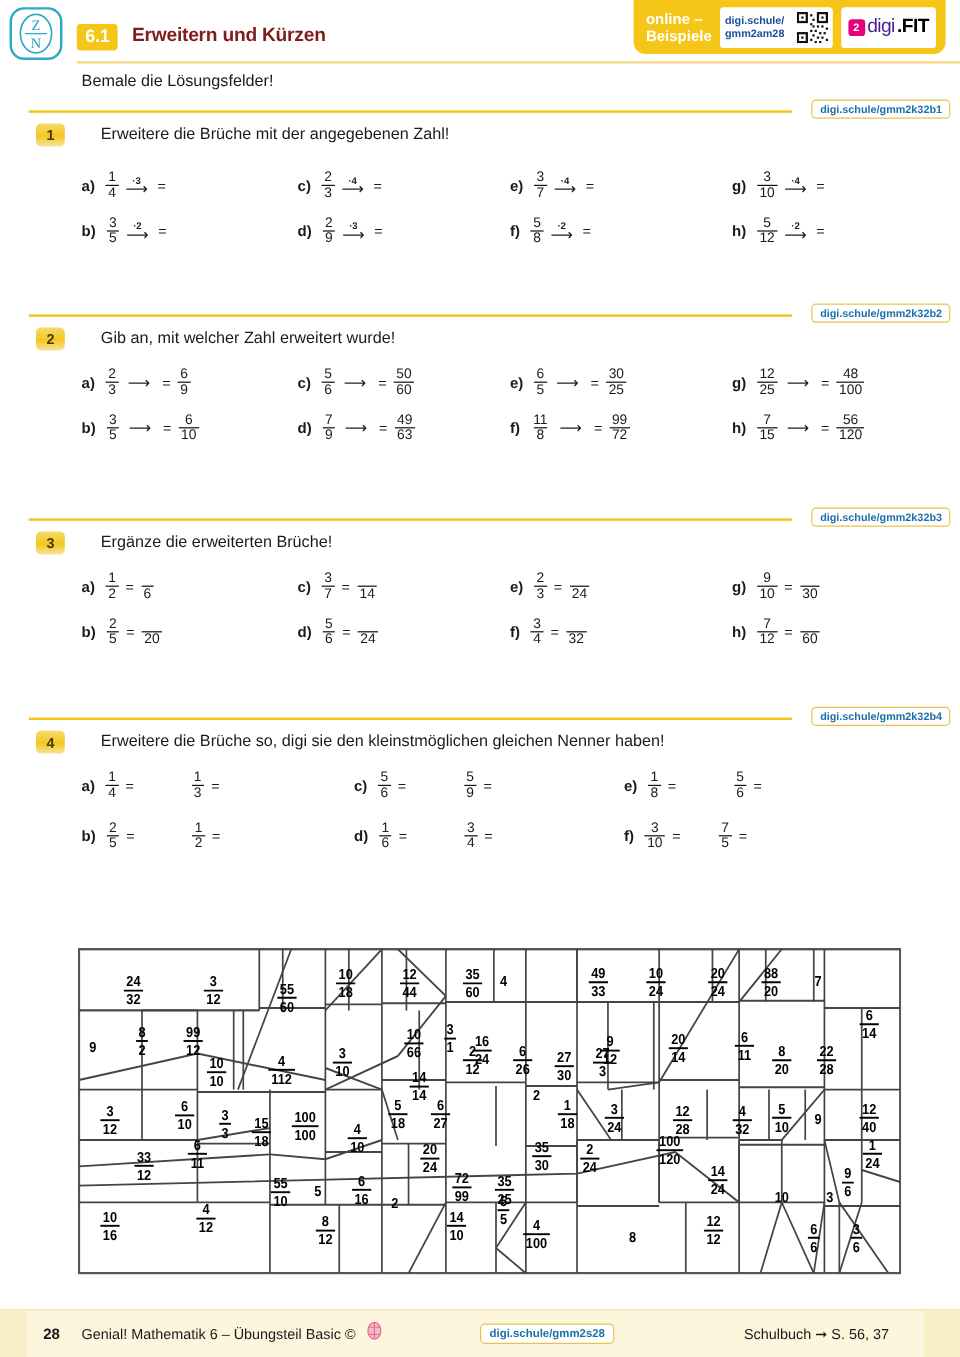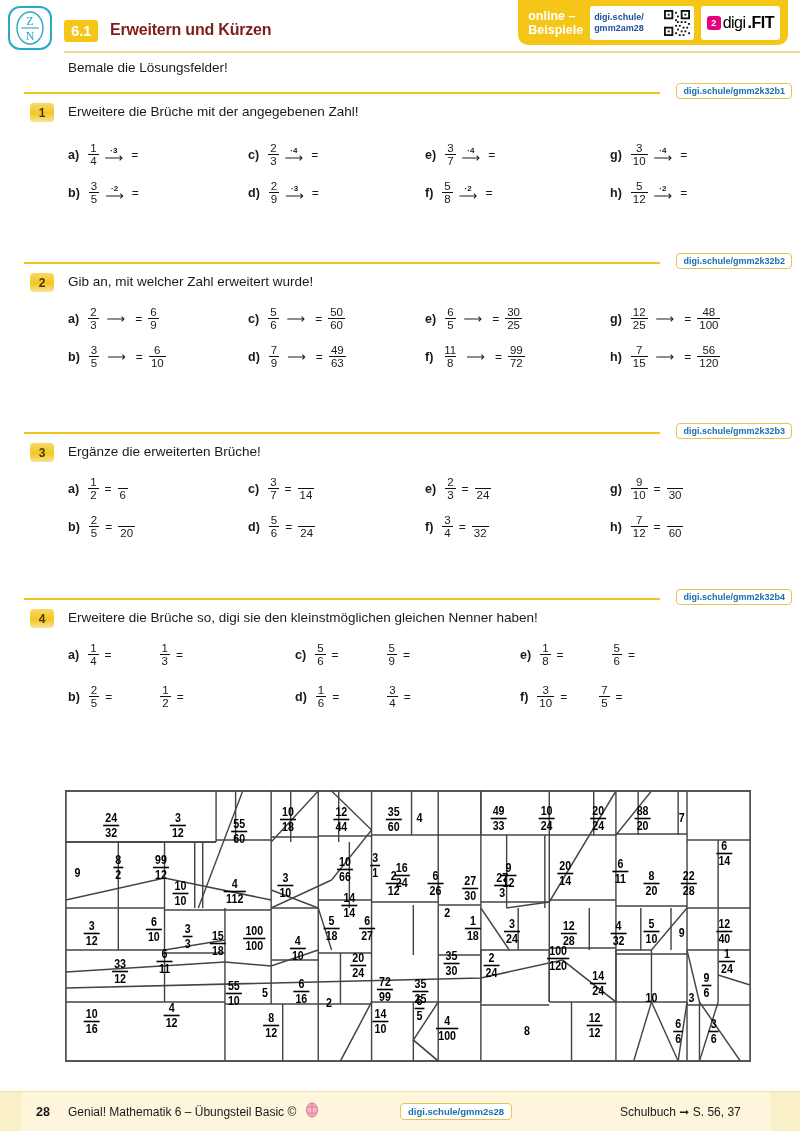--- a/index.html
+++ b/index.html
@@ -38,37 +38,37 @@
     position:absolute; right:12px; top:0px; height:45px;
     background:#f5c518; border-radius:0 0 10px 10px;
     display:flex; align-items:center; padding:0 8px 0 10px; gap:7px;
   }
   .online-label {
     color:#ffffff; font-weight:bold; font-size:12.5px; line-height:14px;
     text-align:left; white-space:pre-line;
   }
   .code-chip {
     background:#ffffff; border-radius:3px; padding:3px 4px;
-    display:flex; align-items:center; gap:20px; height:34px;
+    display:flex; align-items:center; gap:10px; height:34px;
   }
   .code-txt {
     color:#1b4f9c; font-weight:bold; font-size:9px; line-height:11px;
     white-space:pre-line;
   }
   .qr { width:26px; height:26px; }
   .digifit {
     background:#ffffff; border-radius:3px; height:34px;
     display:flex; align-items:center; gap:2px; padding:0 6px;
   }
   .digifit .mark {
     width:14px; height:14px; border-radius:3px; background:#e5007d;
     color:#fff; font-size:9px; font-weight:bold;
     display:flex;align-items:center;justify-content:center;
   }
-  .digifit .dg { color:#000000; font-size:16px; font-weight:normal; letter-spacing:-0.5px;}
+  .digifit .dg { color:#4c1d95; font-size:16px; font-weight:normal; letter-spacing:-0.5px;}
   .digifit .ft { color:#000000; font-size:16px; font-weight:bold; letter-spacing:-0.5px;}
 
   
   .intro { position:absolute; left:68px; top:60px; font-size:13.5px; }
 
   
   .task { position:absolute; left:0; right:0; }
   .task-rule {
     position:absolute; left:24px; right:140px; top:0; height:1.5px; background:#f0c419;
   }
@@ -77,21 +77,21 @@
     border:1px solid #e8c350; border-radius:4px; background:#ffffff;
     color:#1b6fa8; font-size:9px; font-weight:bold; padding:2px 6px;
     white-space:nowrap;
   }
   .num-badge {
     position:absolute; left:30px; top:11px; width:24px; height:19px;
     border-radius:4px; background:linear-gradient(180deg,#f7d96b 0%,#f3c722 55%,#f7e39a 100%);
     color:#4a3a00; font-weight:bold; font-size:12px;
     display:flex; align-items:center; justify-content:center;
   }
-  .task-title { position:absolute; left:68px; top:12px; font-size:13.5px; }
+  .task-title { position:absolute; left:84px; top:12px; font-size:13.5px; }
 
   
   .item { position:absolute; display:flex; align-items:center; font-size:12px; }
   .lbl { font-weight:bold; font-size:12.5px; margin-right:7px; }
   .frac {
     display:inline-flex; flex-direction:column; align-items:center;
     font-size:11.5px; line-height:1.08; vertical-align:middle;
     margin:0 2px;
   }
   .frac .num { padding:0 2px; }

